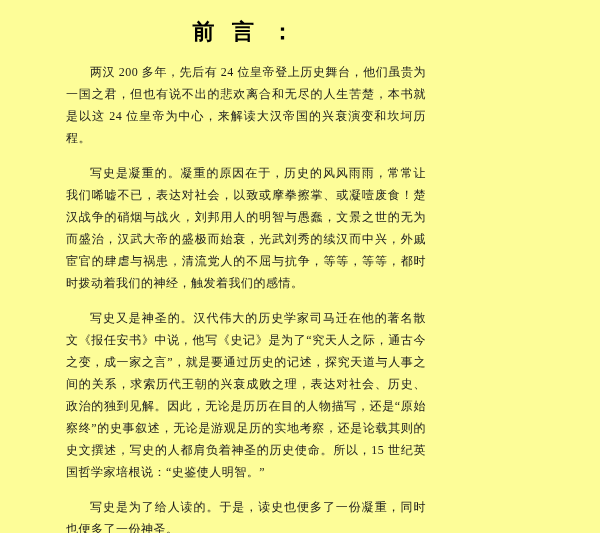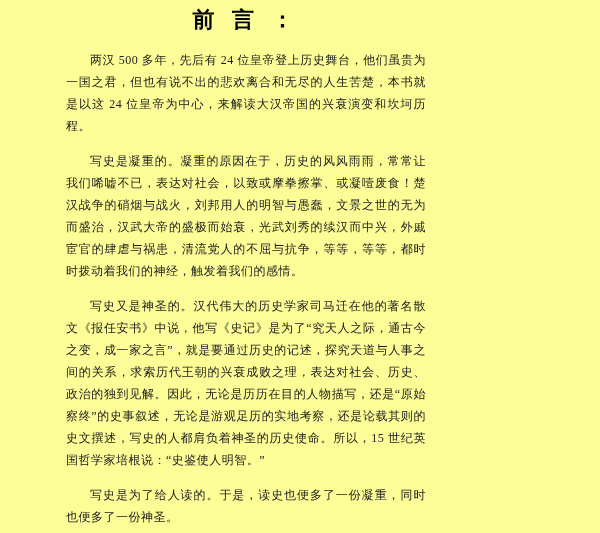--- a/index.html
+++ b/index.html
@@ -8,21 +8,21 @@
     height: 533px;
     overflow: hidden;
     background: #fdfd98;
     font-family: "Liberation Serif", "DejaVu Serif", serif;
     color: #1b1b1b;
   }
   .page {
     box-sizing: border-box;
     width: 496px;
     height: 533px;
-    padding: 4px 70px 0 66px;
+    padding: 16px 70px 0 66px;
   }
   .preface-title {
     margin: 0;
     text-align: center;
     font-size: 22px;
     line-height: 32px;
     font-weight: bold;
     letter-spacing: 6px;
     color: #000000;
   }
@@ -54,21 +54,21 @@
   p.intro-line.first { margin-top: 20px; }
   p.intro-line.second { margin-top: 11px; }
 </style>
 </head>
 <body>
 
 <div class="page">
 
   <h1 class="preface-title">前 言 ：</h1>
 
-  <p class="body-par">两汉 500 多年，先后有 24 位皇帝登上历史舞台，他们虽贵为一国之君，但也有说不出的悲欢离合和无尽的人生苦楚，本书就是以这 24 位皇帝为中心，来解读大汉帝国的兴衰演变和坎坷历程。</p>
+  <p class="body-par">两汉 200 多年，先后有 24 位皇帝登上历史舞台，他们虽贵为一国之君，但也有说不出的悲欢离合和无尽的人生苦楚，本书就是以这 24 位皇帝为中心，来解读大汉帝国的兴衰演变和坎坷历程。</p>
 
   <p class="body-par">写史是凝重的。凝重的原因在于，历史的风风雨雨，常常让我们唏嘘不已，表达对社会，以致或摩拳擦掌、或凝噎废食！楚汉战争的硝烟与战火，刘邦用人的明智与愚蠢，文景之世的无为而盛治，汉武大帝的盛极而始衰，光武刘秀的续汉而中兴，外戚宦官的肆虐与祸患，清流党人的不屈与抗争，等等，等等，都时时拨动着我们的神经，触发着我们的感情。</p>
 
   <p class="body-par">写史又是神圣的。汉代伟大的历史学家司马迁在他的著名散文《报任安书》中说，他写《史记》是为了“究天人之际，通古今之变，成一家之言”，就是要通过历史的记述，探究天道与人事之间的关系，求索历代王朝的兴衰成败之理，表达对社会、历史、政治的独到见解。因此，无论是历历在目的人物描写，还是“原始察终”的史事叙述，无论是游观足历的实地考察，还是论载其则的史文撰述，写史的人都肩负着神圣的历史使命。所以，15 世纪英国哲学家培根说：“史鉴使人明智。”</p>
 
   <p class="body-par">写史是为了给人读的。于是，读史也便多了一份凝重，同时也便多了一份神圣。</p>
 
   <h2 class="chapter-heading">高 祖 刘 邦</h2>
 
   <p class="intro-line first">高祖刘邦简介：</p>

